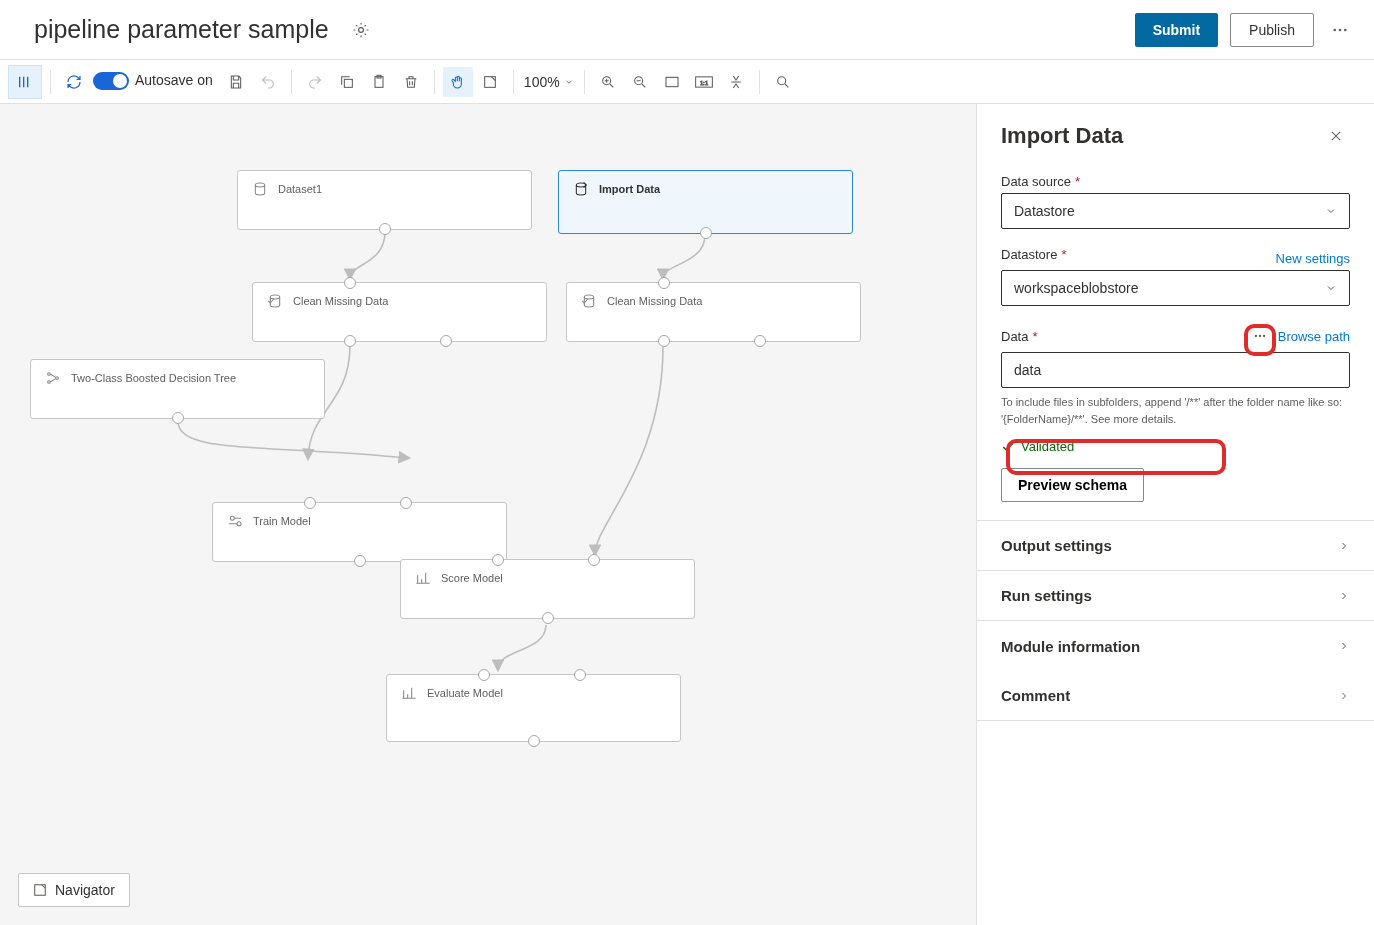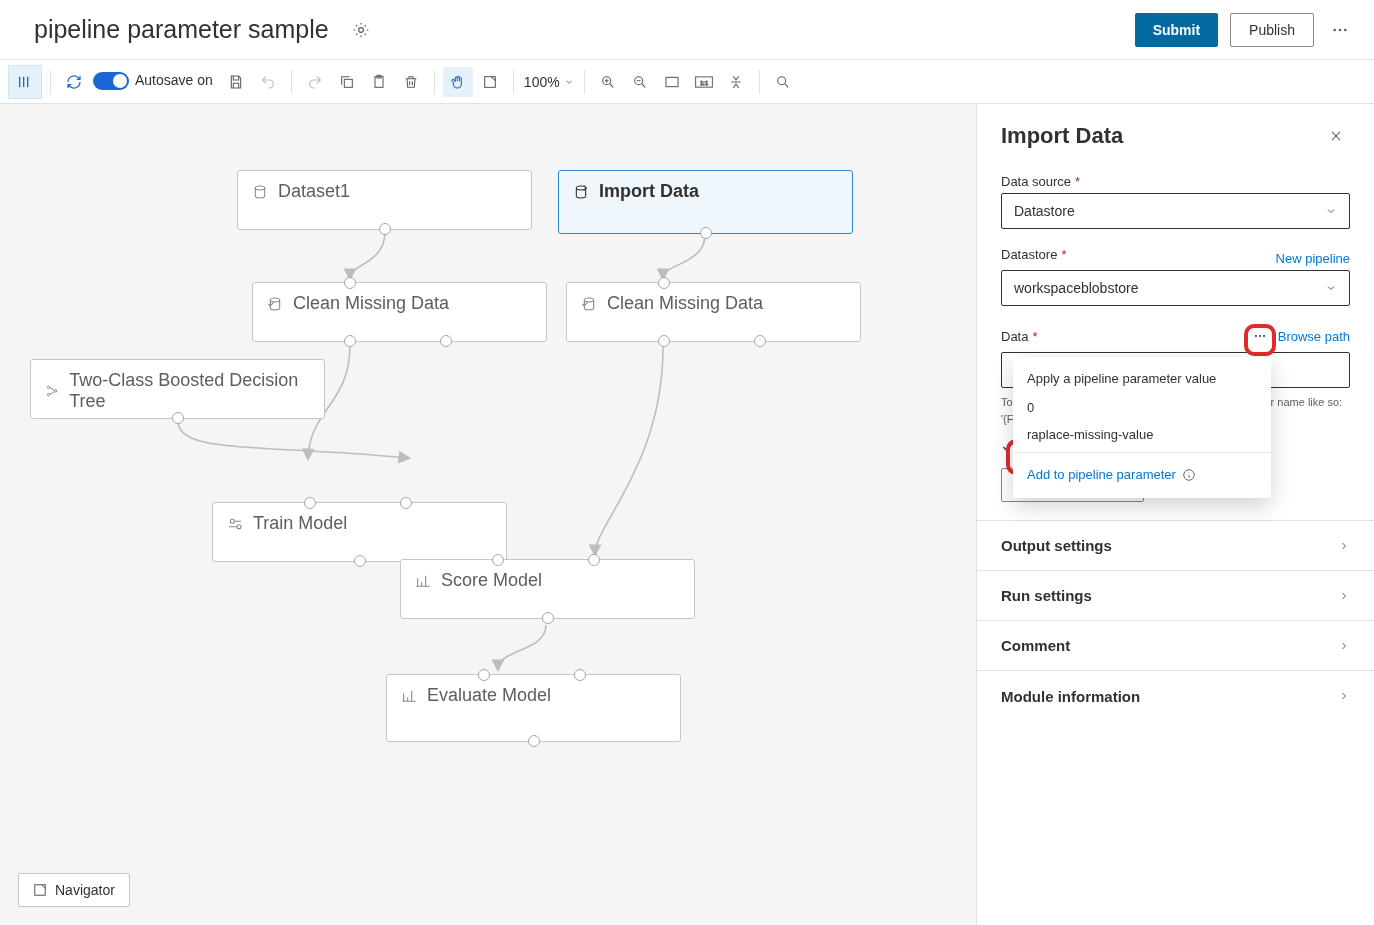--- a/index.html
+++ b/index.html
@@ -88,21 +88,21 @@
     position:relative;
   }
 
   
   .node {
     position:absolute;
     background:#fff;
     border:1px solid #c8c6c4;
     border-radius:3px;
     color:#605e5c;
-    font-size:18px;
+    font-size:11px;
   }
   .node-header {
     display:flex; align-items:center; gap:10px;
     padding:10px 14px;
   }
   .node.selected {
     border:1px solid #2b88d8;
     background:#eff6fc;
     color:#323130;
   }
@@ -478,21 +478,21 @@
           <path d="M6 9l6 6 6-6"></path>
         </svg>
     </div>
 
     
     <div class="form-row-top">
       <div class="form-label">
         <span>Datastore</span>
           <span class="req">*</span>
       </div>
-      <span class="link-text">New pipeline</span>
+      <span class="link-text">New settings</span>
     </div>
     <div class="select-box">
       <span>workspaceblobstore</span>
       <svg class="chev" width="12" height="12" viewBox="0 0 24 24" fill="none" stroke="currentColor" stroke-width="2">
           <path d="M6 9l6 6 6-6"></path>
         </svg>
     </div>
 
     
     <div class="form-row-top">
@@ -534,46 +534,33 @@
       <svg width="12" height="12" viewBox="0 0 24 24" fill="none" stroke="#605e5c" stroke-width="2">
           <path d="M9 6l6 6-6 6"></path>
         </svg>
     </div>
     <div class="section-row">
       <span>Run settings</span>
       <svg width="12" height="12" viewBox="0 0 24 24" fill="none" stroke="#605e5c" stroke-width="2">
           <path d="M9 6l6 6-6 6"></path>
         </svg>
     </div>
+    <div class="section-row" style="border-bottom:none;">
+      <span>Module information</span>
+      <svg width="12" height="12" viewBox="0 0 24 24" fill="none" stroke="#605e5c" stroke-width="2">
+          <path d="M9 6l6 6-6 6"></path>
+        </svg>
+    </div>
     <div class="section-row">
       <span>Comment</span>
       <svg width="12" height="12" viewBox="0 0 24 24" fill="none" stroke="#605e5c" stroke-width="2">
           <path d="M9 6l6 6-6 6"></path>
         </svg>
     </div>
-    <div class="section-row" style="border-bottom:none;">
-      <span>Module information</span>
-      <svg width="12" height="12" viewBox="0 0 24 24" fill="none" stroke="#605e5c" stroke-width="2">
-          <path d="M9 6l6 6-6 6"></path>
-        </svg>
-    </div>
 
     
     <div class="highlight-box" style="left:267px; top:220px; width:32px; height:32px;"></div>
     <div class="highlight-box" style="left:29px; top:335px; width:220px; height:36px;"></div>
 
     
-    <div class="popup" style="left:36px; top:253px;">
-      <div class="popup-heading">Apply a pipeline parameter value</div>
-      <div class="popup-item">0</div>
-      <div class="popup-item">raplace-missing-value</div>
-      <div class="popup-sep"></div>
-      <div class="popup-item link">
-        <span>Add to pipeline parameter</span>
-        <svg width="14" height="14" viewBox="0 0 24 24" fill="none" stroke="#605e5c" stroke-width="1.6">
-            <circle cx="12" cy="12" r="9"></circle>
-            <path d="M12 8v1M12 12v5"></path>
-          </svg>
-      </div>
-    </div>
 
   </div>
 </div>
 
 </body></html>

